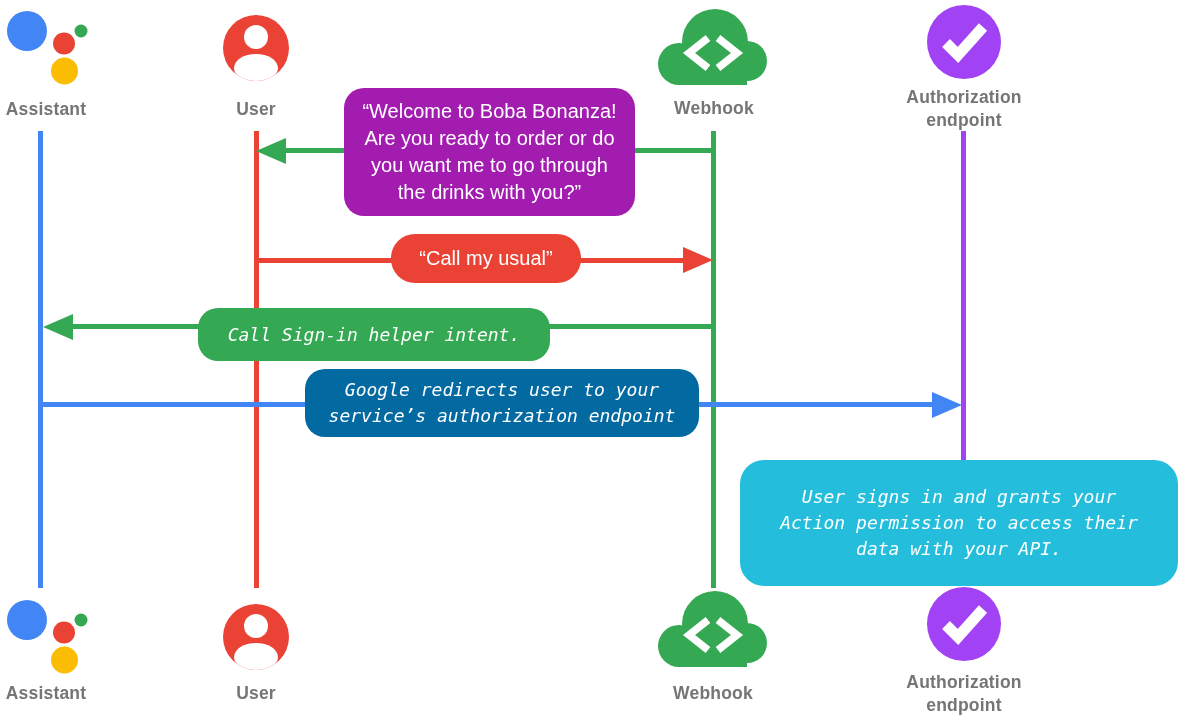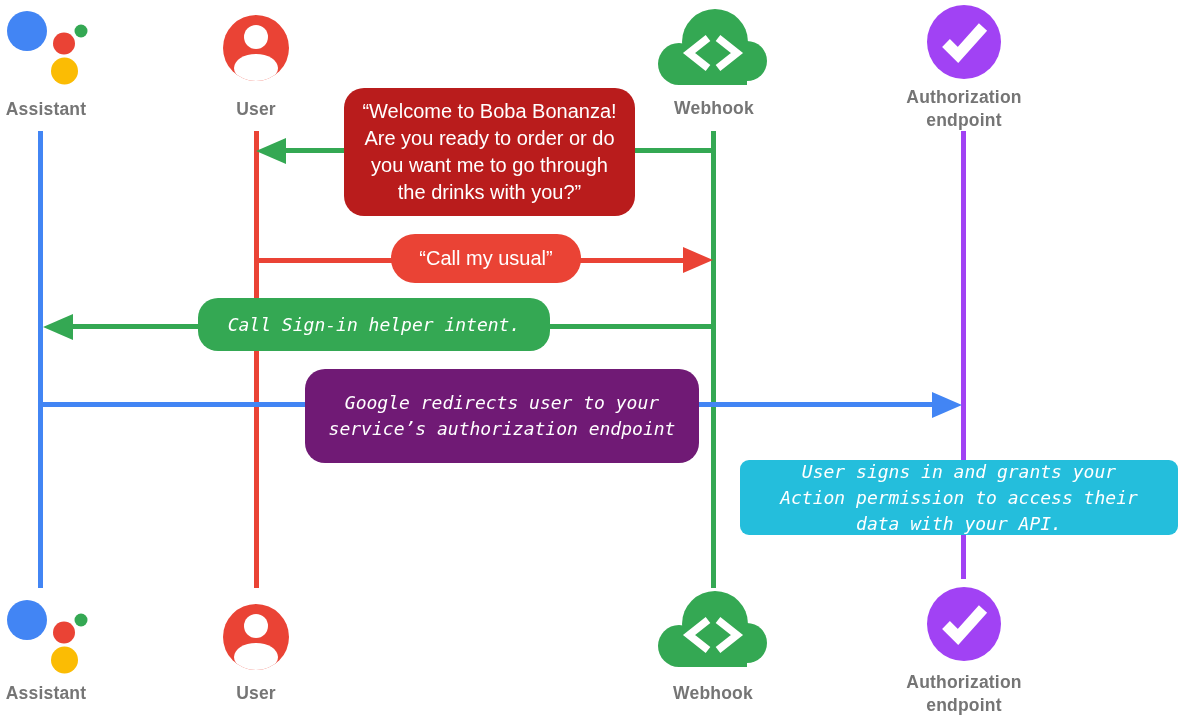--- a/index.html
+++ b/index.html
@@ -32,25 +32,25 @@
   .ahead.signin   { left: 43px;  top: 314px; border-right-color: #34A853; }
   .ahead.redirect { left: 932px; top: 392px; border-left-color:  #4285F4; }
   
   .box {
     position: absolute; z-index: 3;
     display: flex; align-items: center; justify-content: center;
     color: #ffffff; text-align: center; white-space: pre-line;
   }
   .box.speech { font-family: "Liberation Sans", sans-serif; font-size: 20px; line-height: 27px; }
   .box.mono   { font-family: "DejaVu Sans Mono", "Liberation Mono", monospace; font-style: italic; font-size: 18px; line-height: 26px; }
-  .box.welcome  { left: 344px; top: 88px;  width: 291px; height: 128px; background: #b91c1c; border-radius: 20px; }
+  .box.welcome  { left: 344px; top: 88px;  width: 291px; height: 128px; background: #a21caf; border-radius: 20px; }
   .box.order    { left: 391px; top: 234px; width: 190px; height: 49px;  background: #EA4335; border-radius: 24px; }
-  .box.signin   { left: 198px; top: 298px; width: 352px; height: 53px;  background: #34A853; border-radius: 20px; }
-  .box.redirect { left: 305px; top: 369px; width: 394px; height: 94px;  background: #701a75; border-radius: 20px; }
-  .box.grants   { left: 740px; top: 460px; width: 438px; height: 75px; background: #24BEDC; border-radius: 9px; }
+  .box.signin   { left: 198px; top: 308px; width: 352px; height: 53px;  background: #34A853; border-radius: 20px; }
+  .box.redirect { left: 305px; top: 369px; width: 394px; height: 68px;  background: #0369a1; border-radius: 20px; }
+  .box.grants   { left: 740px; top: 460px; width: 438px; height: 126px; background: #24BEDC; border-radius: 24px; }
   
   .icon { position: absolute; z-index: 4; line-height: 0; }
   .icon.assistant-top { left: 6px;   top: 10px; }
   .icon.user-top      { left: 222px; top: 14px; }
   .icon.webhook-top   { left: 658px; top: 8px; }
   .icon.auth-top      { left: 926px; top: 4px; }
   .icon.assistant-bot { left: 6px;   top: 599px; }
   .icon.user-bot      { left: 222px; top: 603px; }
   .icon.webhook-bot   { left: 658px; top: 590px; }
   .icon.auth-bot      { left: 926px; top: 586px; }

